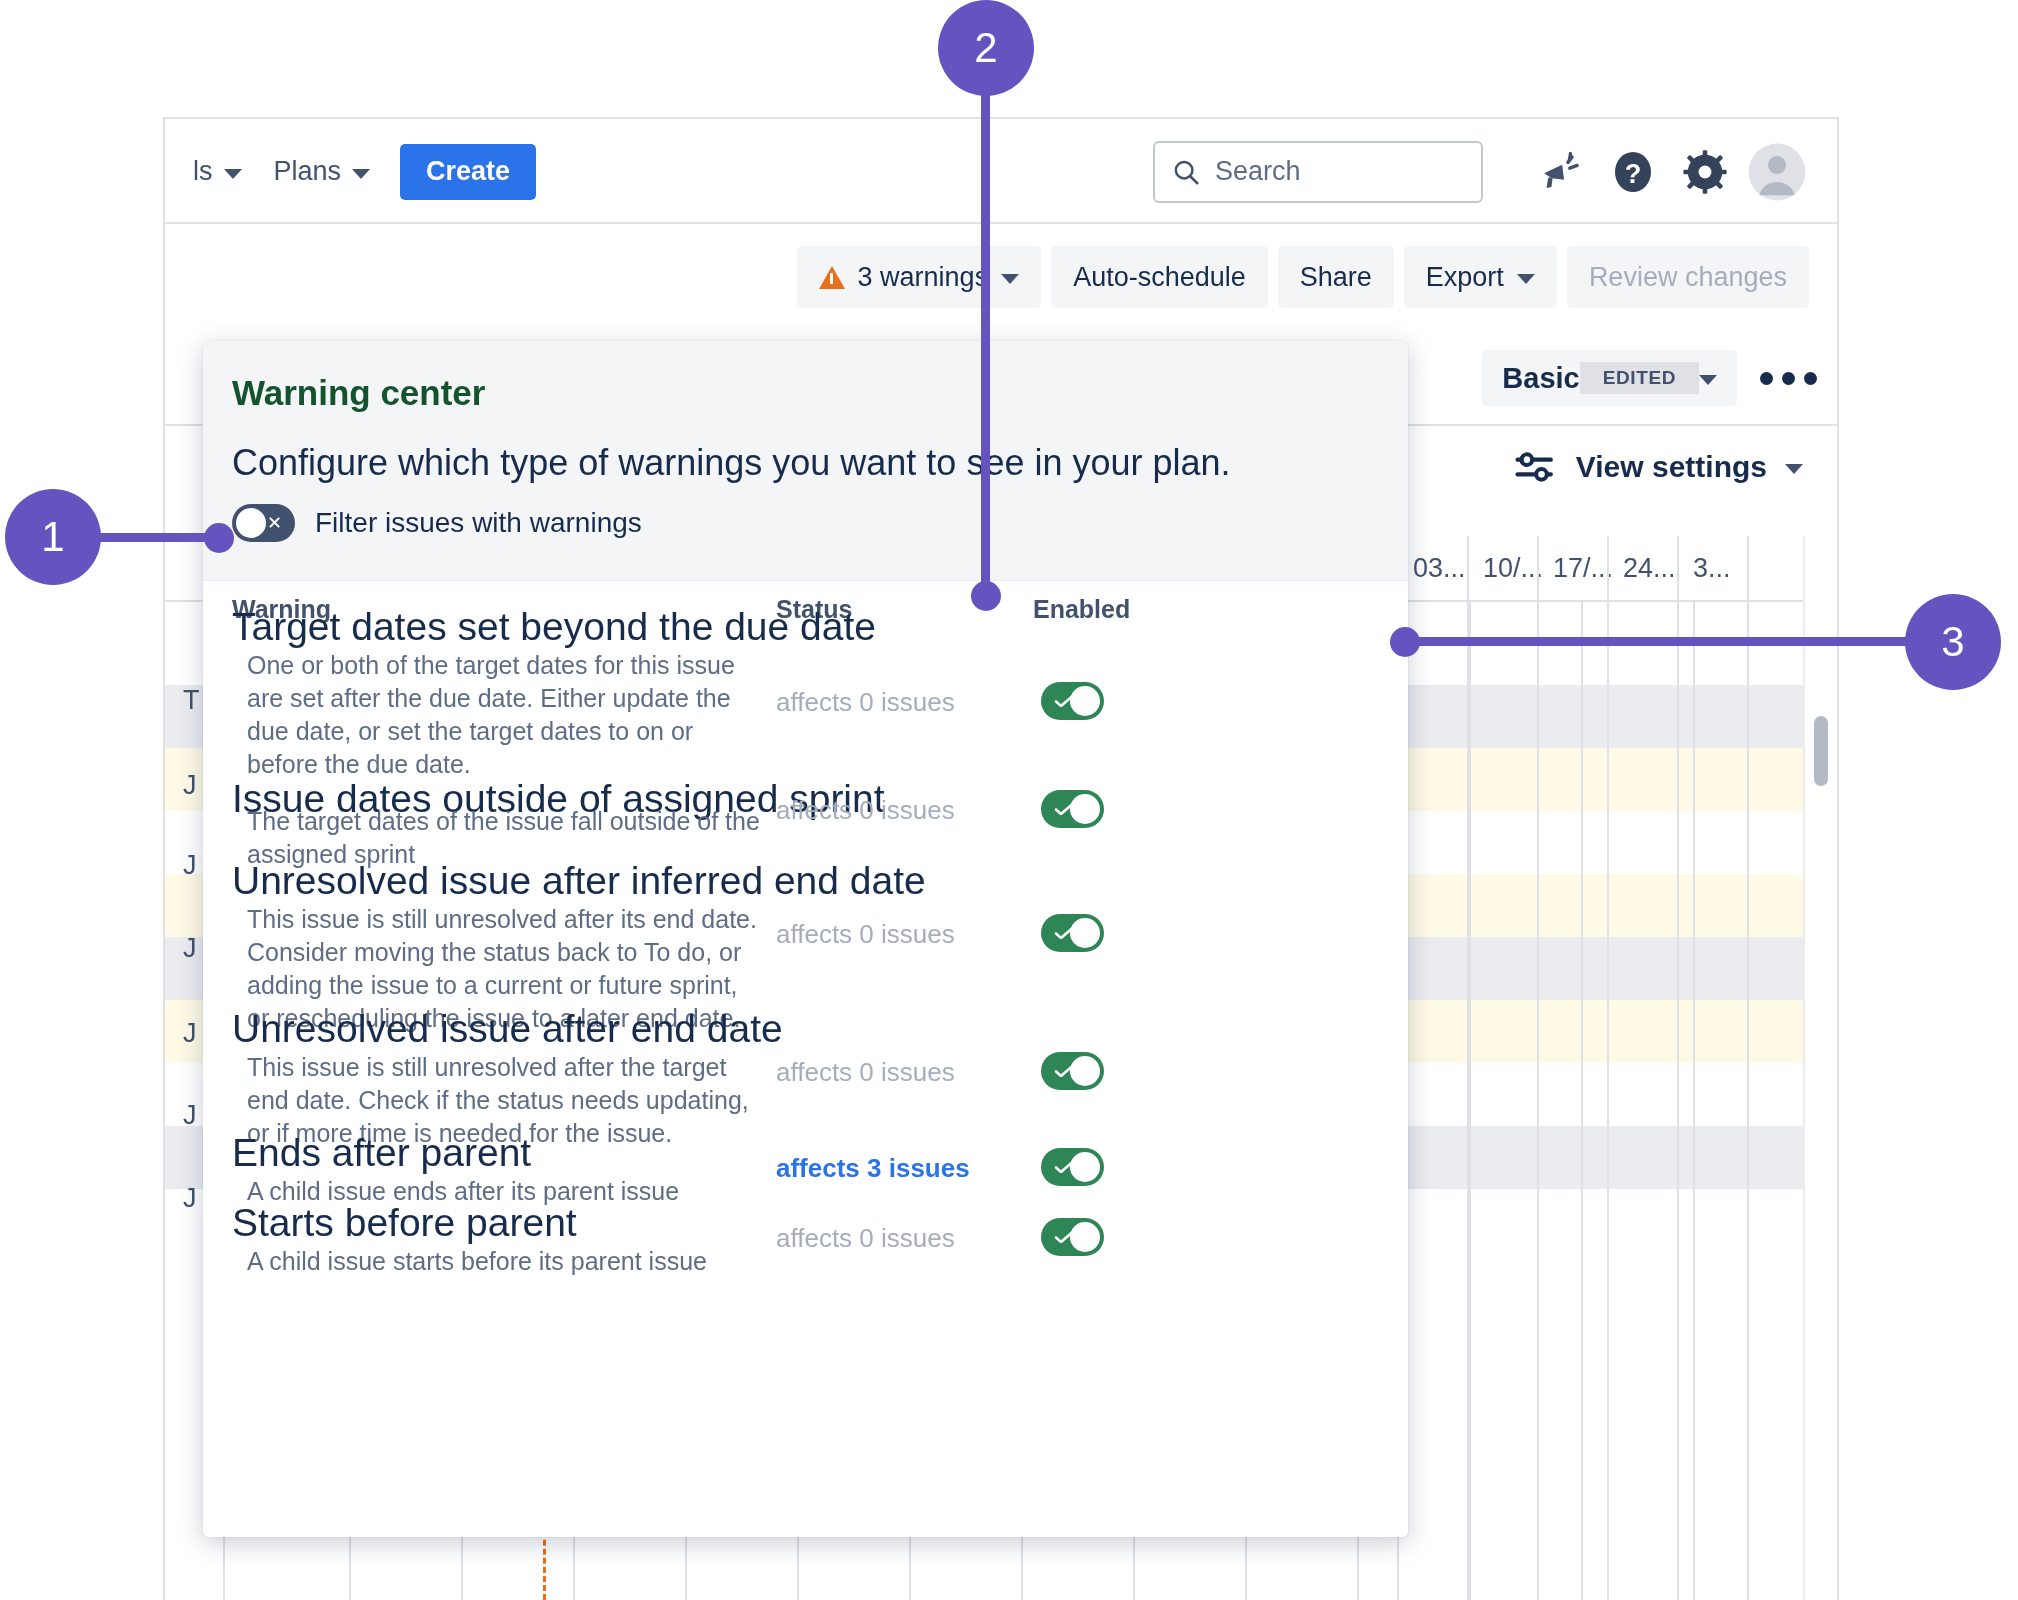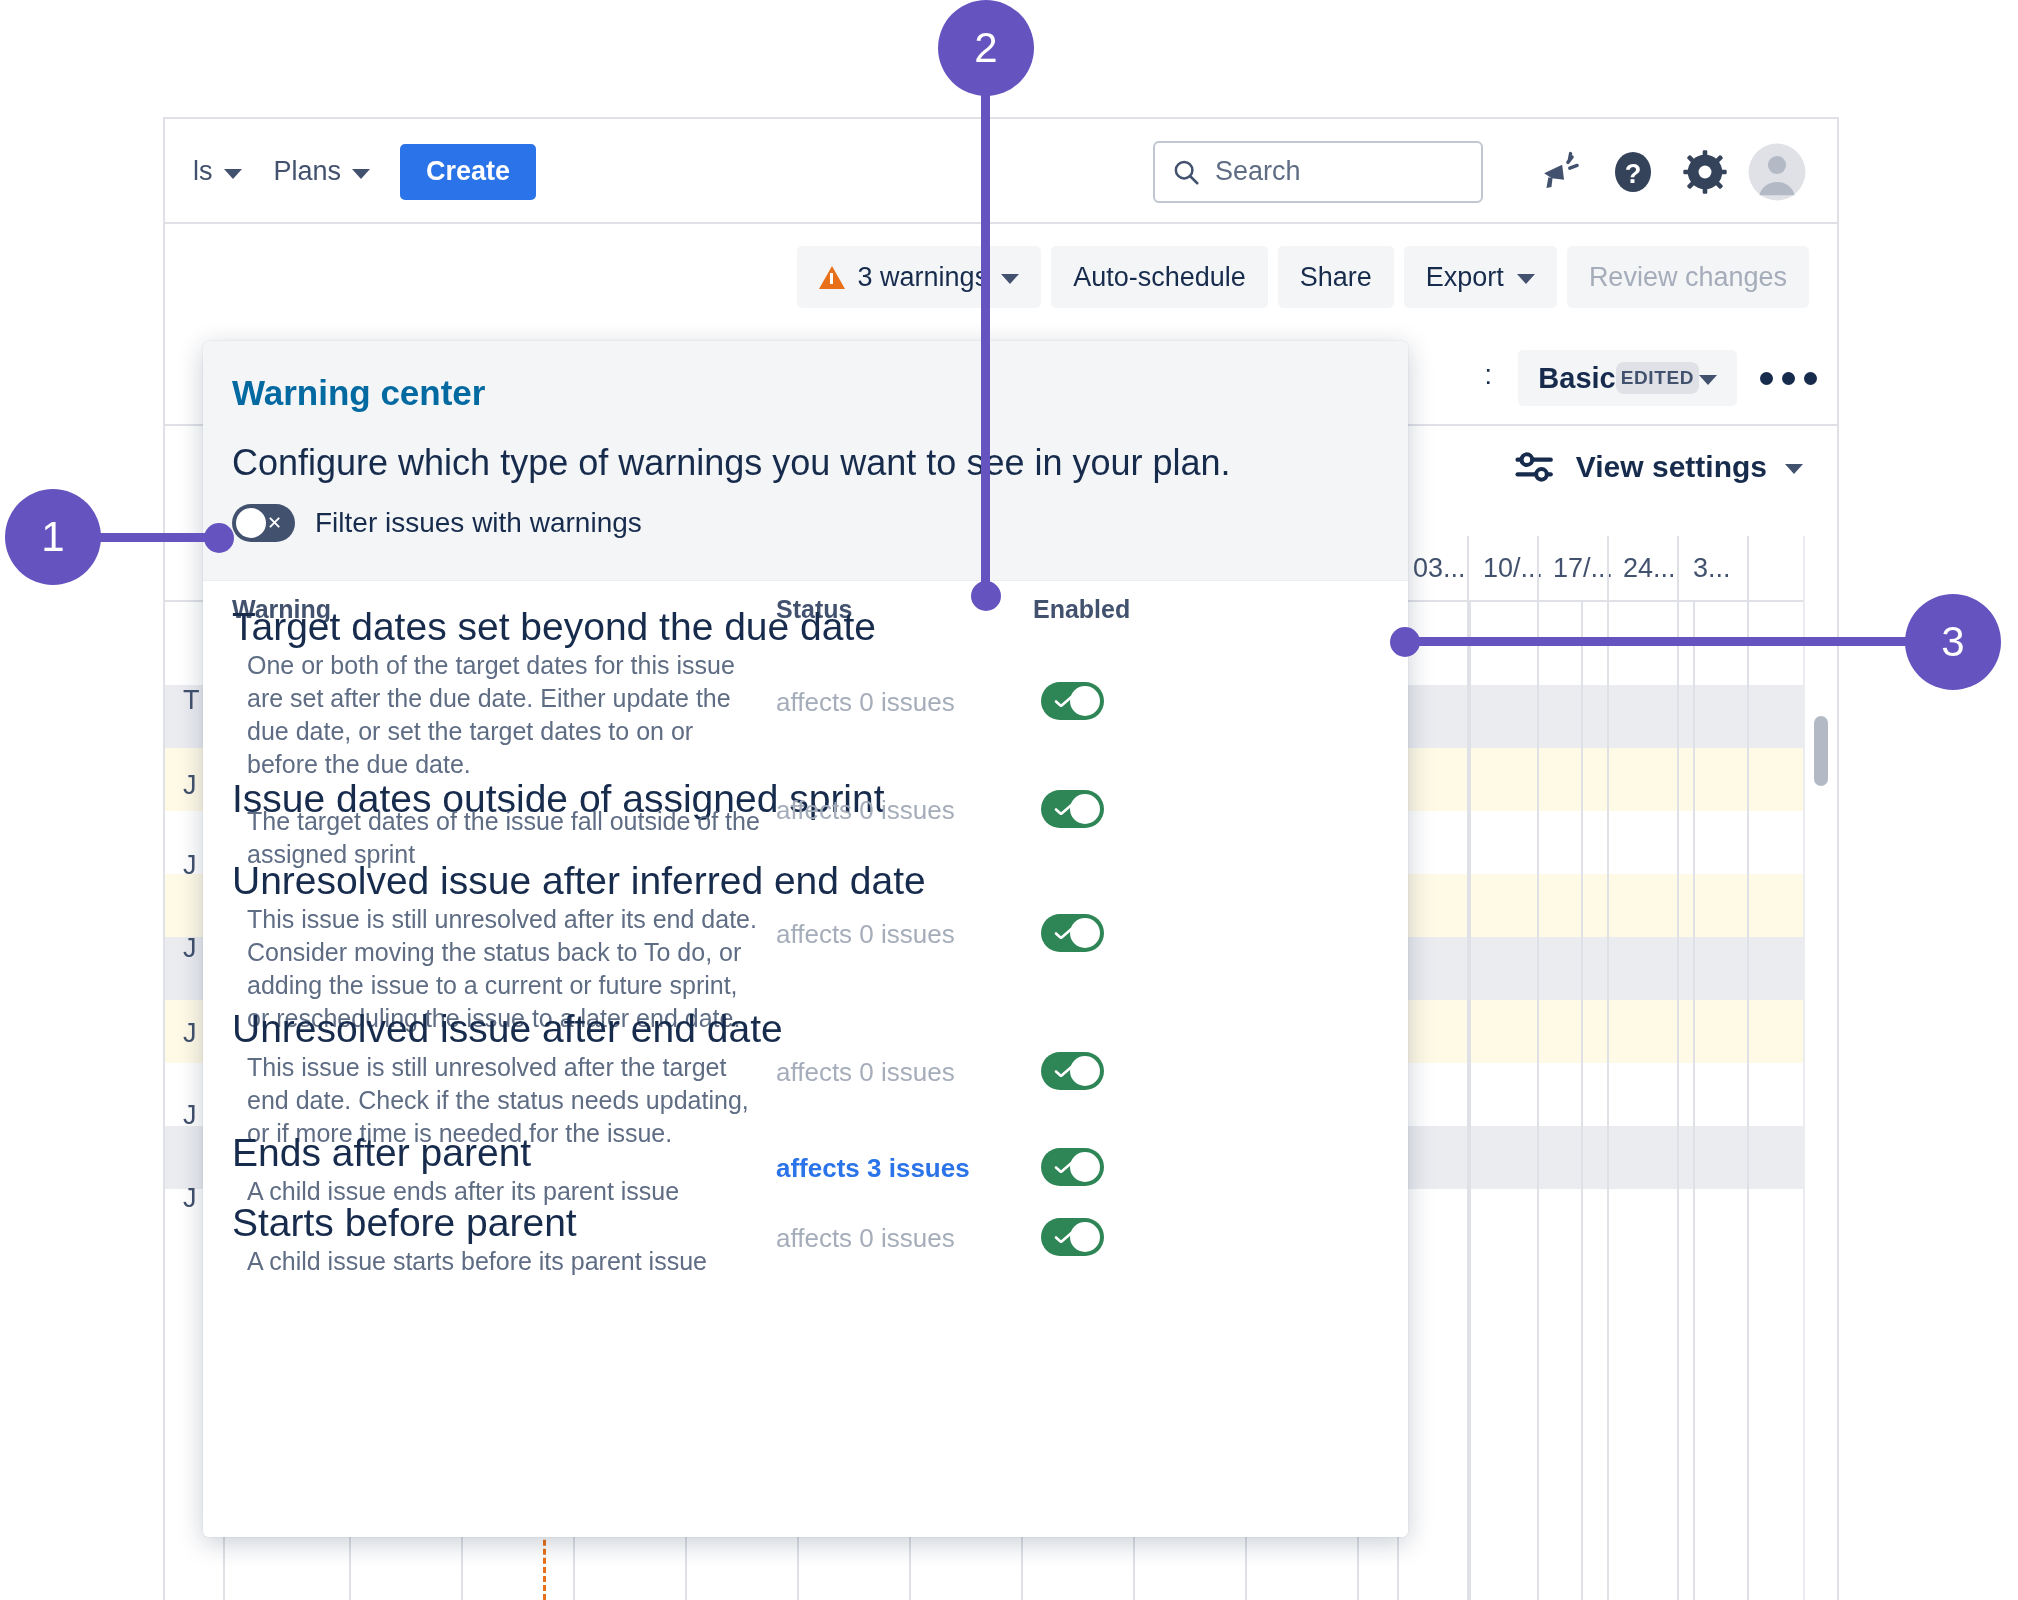--- a/index.html
+++ b/index.html
@@ -67,21 +67,21 @@
   
   #plan-subrow{position:absolute;left:0;top:213px;width:100%;height:92px;}
   #scheme-label{position:absolute;right:345px;top:28px;font-size:27px;color:#172B4D;}
   #scheme-pill{
     position:absolute;right:100px;top:18px;height:56px;background:#F4F5F7;border-radius:5px;
     display:flex;align-items:center;padding:0 20px;cursor:pointer;
   }
   #scheme-name{font-size:29px;font-weight:600;color:#172B4D;}
   #scheme-badge{
     background:#DFE1E6;color:#42526E;font-size:19px;font-weight:700;letter-spacing:.6px;
-    padding:5px 5px;border-radius:8px;
+    padding:5px 23px;border-radius:0;
   }
   #more-menu{position:absolute;right:20px;top:26px;display:flex;gap:9px;cursor:pointer;align-items:center;height:40px;}
   #more-menu span{width:13px;height:13px;border-radius:50%;background:#172B4D;display:block;}
 
   
   #toolbar-rule{position:absolute;left:0;top:305px;width:100%;height:2px;background:#DFE1E6;}
 
   
   #viewsettings-row{position:absolute;left:0;top:307px;width:100%;height:110px;}
   #view-settings{
@@ -120,21 +120,21 @@
   #warning-center{
     position:absolute;left:203px;top:341px;width:1205px;height:1196px;
     background:#ffffff;border-radius:6px;
     box-shadow:0 6px 26px rgba(9,30,66,.22), 0 0 1px rgba(9,30,66,.28);
     overflow:hidden;z-index:40;
   }
   #wc-header{
     position:absolute;left:0;top:0;width:100%;height:240px;background:#F4F5F7;
     border-bottom:1px solid #EBECF0;box-sizing:border-box;
   }
-  #wc-title{position:absolute;left:29px;top:32px;font-size:35px;font-weight:700;color:#0369a1;}
+  #wc-title{position:absolute;left:29px;top:32px;font-size:35px;font-weight:700;color:#14532d;}
   #wc-sub{position:absolute;left:29px;top:101px;font-size:36px;color:#172B4D;font-weight:400;}
   #wc-filter-row{position:absolute;left:29px;top:163px;display:flex;align-items:center;gap:20px;}
   .toggle-off{
     width:63px;height:38px;border-radius:19px;background:#42526E;position:relative;
     display:flex;align-items:center;cursor:pointer;flex:none;
   }
   .toggle-off .knob{
     width:30px;height:30px;border-radius:50%;background:#fff;position:absolute;left:4px;
   }
   .toggle-off .xmark{

